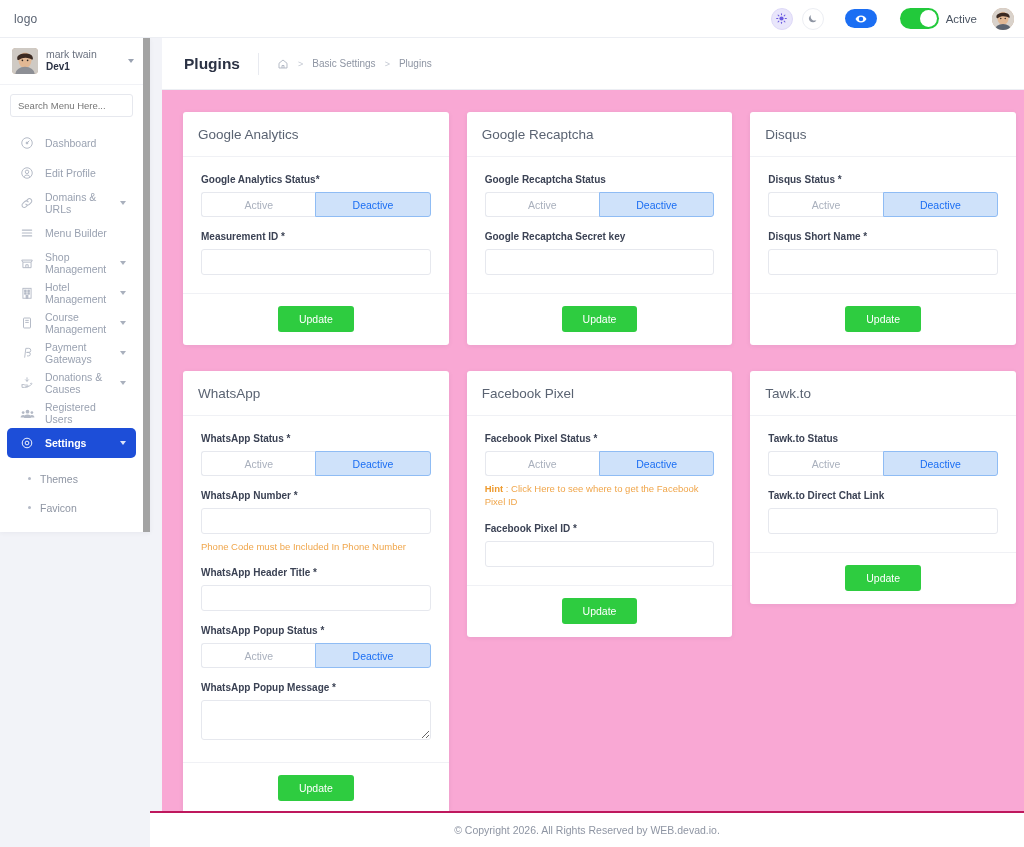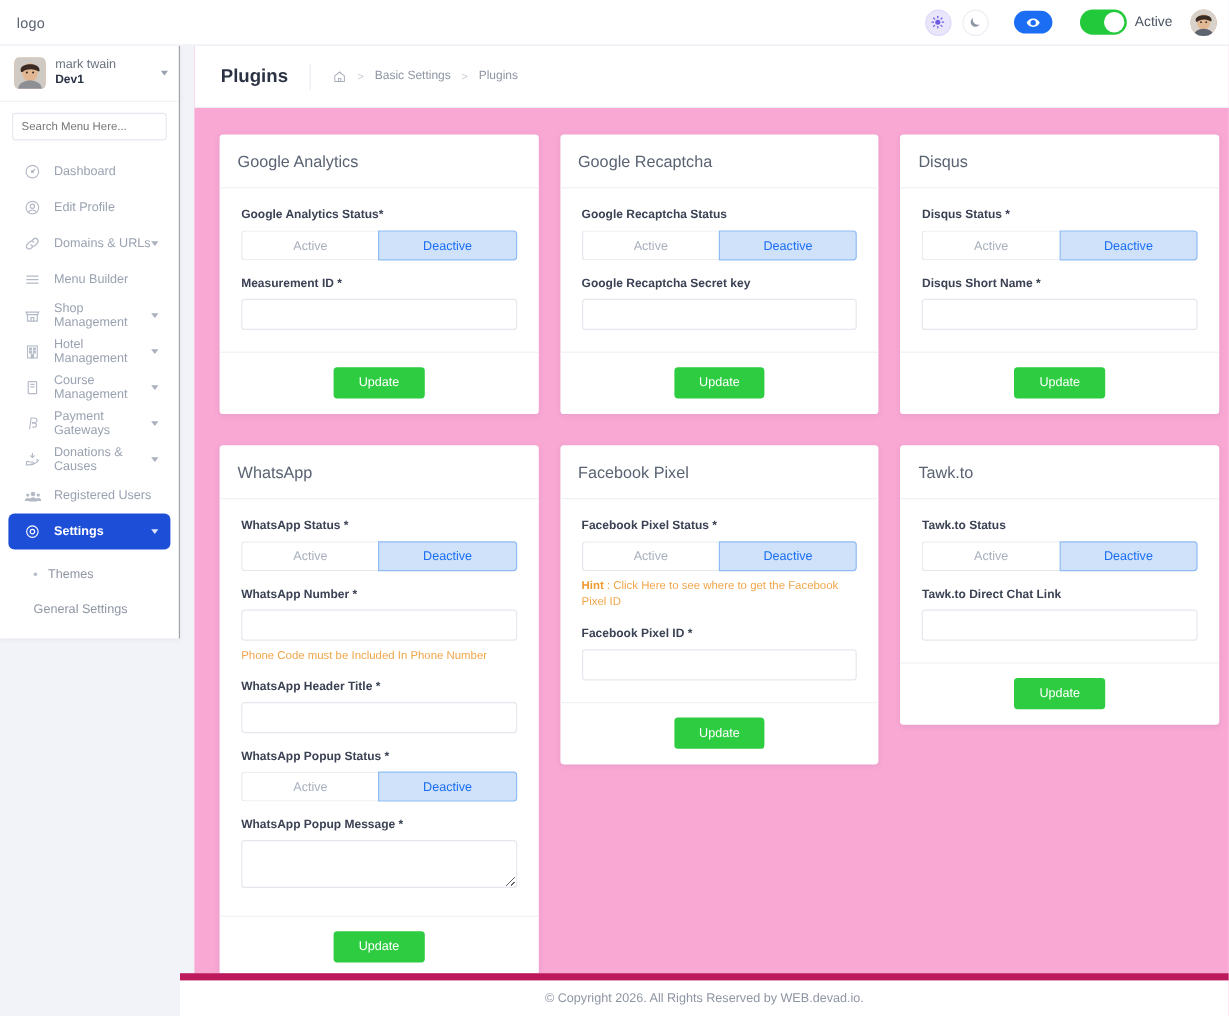--- a/index.html
+++ b/index.html
@@ -44,21 +44,21 @@
   }
   .sw-label { font-size: 11.5px; color: #4b5563; }
   .avatar-sm {
     width: 22px; height: 22px; border-radius: 50%; margin-left: 6px;
     background: #c9a78c; overflow: hidden; position: relative;
   }
 
   
   .sidebar {
     position: absolute; top: 38px; left: 0; width: 150px; height: 494px;
-    background: #ffffff; border-right: 1px solid #a3a3a3;
+    background: #ffffff; border-right: 7px solid #a3a3a3;
     box-shadow: 0 1px 5px rgba(20,25,60,.05);
     z-index: 20; overflow: hidden;
   }
   .profile {
     display: flex; align-items: center; padding: 10px 9px 10px 12px;
     border-bottom: 1px solid #f1f2f6;
   }
   .avatar-md {
     width: 26px; height: 26px; border-radius: 4px;
     background: #c9a78c; overflow: hidden; position: relative; flex: none;
@@ -173,21 +173,21 @@
   }
 
   .btn-update {
     background: #2ecc40; color: #fff; border: none; border-radius: 3px;
     font-size: 10.5px; padding: 7px 21px; cursor: pointer;
     font-family: "Liberation Sans", sans-serif;
   }
 
   .footer {
     position: absolute; left: 150px; bottom: 0; width: 874px; height: 36px;
-    background: #ffffff; border-top: 6px solid #be185d;
+    background: #ffffff; border-top: 2px solid #be185d;
     display: flex; align-items: center; justify-content: center;
     font-size: 10.5px; color: #8e95a3;
   }
   svg { display: block; }
 </style>
 </head>
 <body>
 
 <div class="app">
 
@@ -382,20 +382,24 @@
         <span>Settings</span>
         <span class="mi-caret"></span>
       </div>
 
       <div class="submenu">
         <div class="sub-item">
           <span class="sub-dot"></span>
           <span>Themes</span>
         </div>
         <div class="sub-item">
+          <span class="sub-dot"></span>
+          <span>Favicon</span>
+        </div>
+        <div class="sub-item">
 
           <span>General Settings</span>
         </div>
       </div>
     </div>
   </div>
 
   <div class="main">
 
     <div class="page-head">

